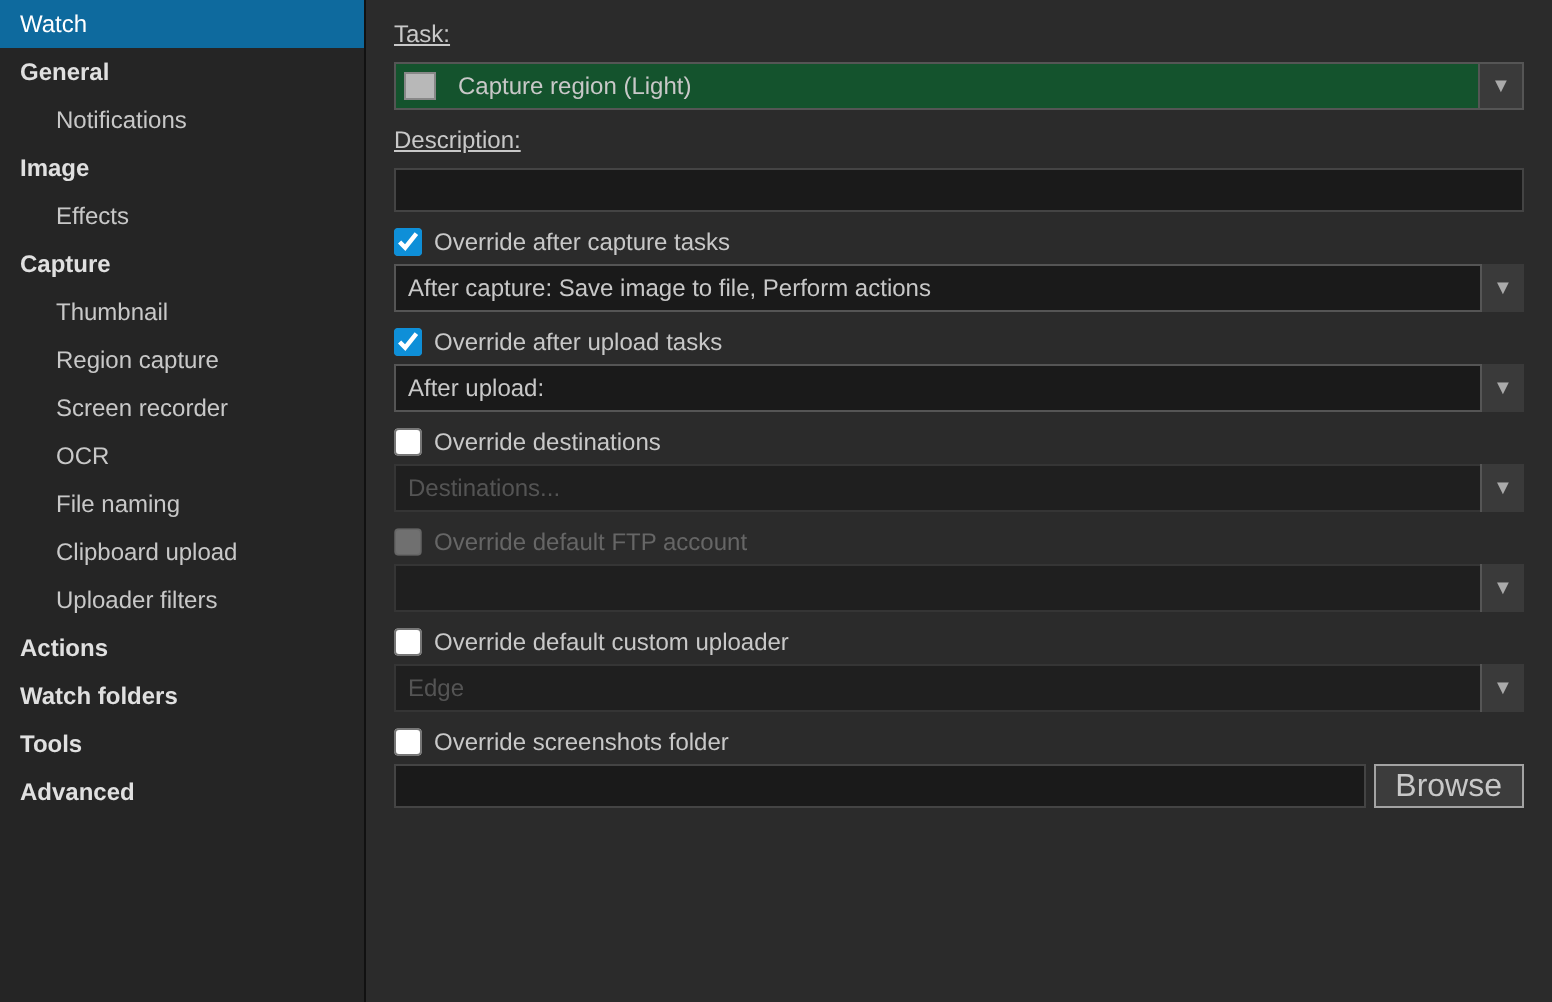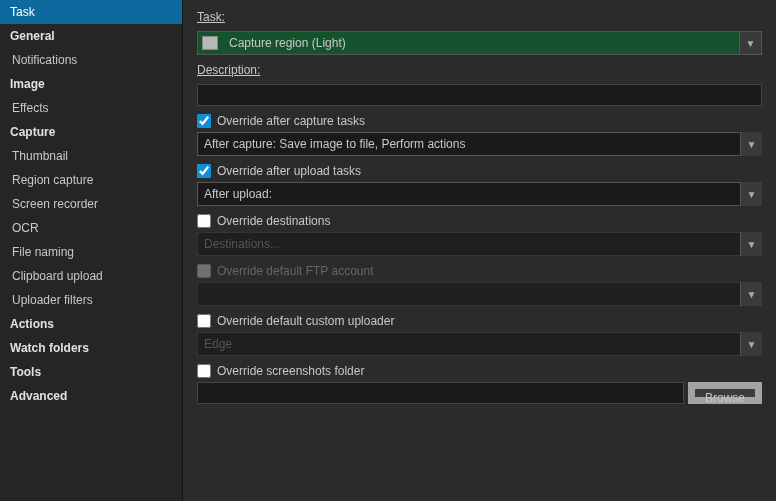--- a/index.html
+++ b/index.html
@@ -33,21 +33,21 @@
       background: #0e6a9e;
       color: #fff;
     }
     .sidebar-item.category {
       font-weight: bold;
       color: #e0e0e0;
       background: none;
       cursor: default;
     }
     .sidebar-item.sub {
-      padding-left: 12px;
+      padding-left: 28px;
     }
 
     
     .main {
       flex: 1;
       background: #2b2b2b;
       padding: 10px 14px;
       display: flex;
       flex-direction: column;
       gap: 8px;
@@ -141,43 +141,43 @@
       background: #1a1a1a;
       border: 1px solid #444;
       color: #c8c8c8;
       padding: 3px 5px;
       font-size: 12px;
       height: 22px;
       outline: none;
     }
     .browse-btn {
       background: #3c3c3c;
-      border: 7px solid #a3a3a3;
+      border: 1px solid #a3a3a3;
       color: #c8c8c8;
       padding: 2px 10px;
-      font-size: 12px;
+      font-size: 16px;
       height: 22px;
       cursor: pointer;
       white-space: nowrap;
     }
 
     .section { display: flex; flex-direction: column; gap: 4px; }
 
     
     .main::-webkit-scrollbar { width: 6px; }
     .main::-webkit-scrollbar-track { background: #222; }
     .main::-webkit-scrollbar-thumb { background: #555; }
   </style>
 </head>
 <body>
 
 <div class="sidebar">
 
   <div class="sidebar-item active">
-    <span>Task</span>
+    <span>Watch</span>
   </div>
   <div class="sidebar-item category">
     <span>General</span>
   </div>
   <div class="sidebar-item sub">
     <span>Notifications</span>
   </div>
   <div class="sidebar-item category">
     <span>Image</span>
   </div>

